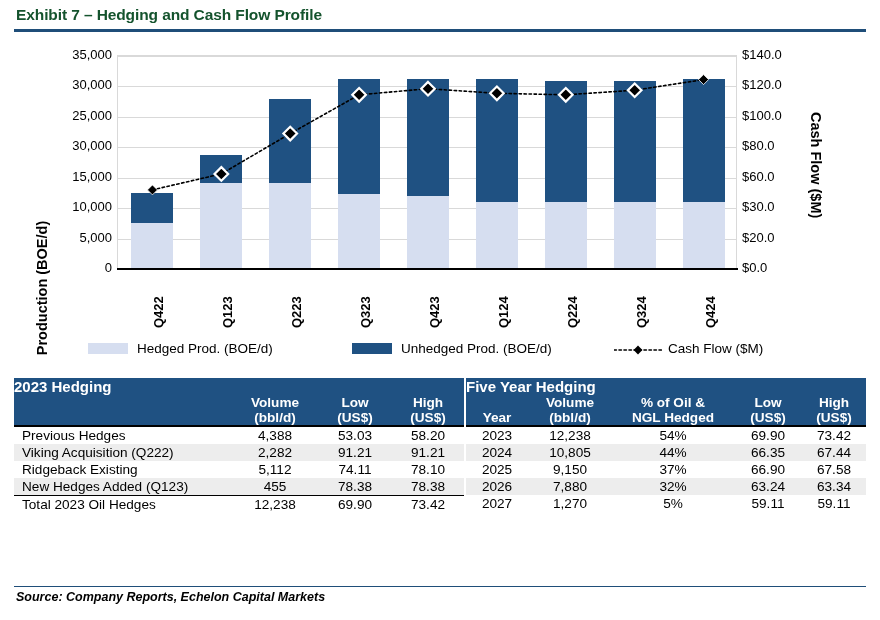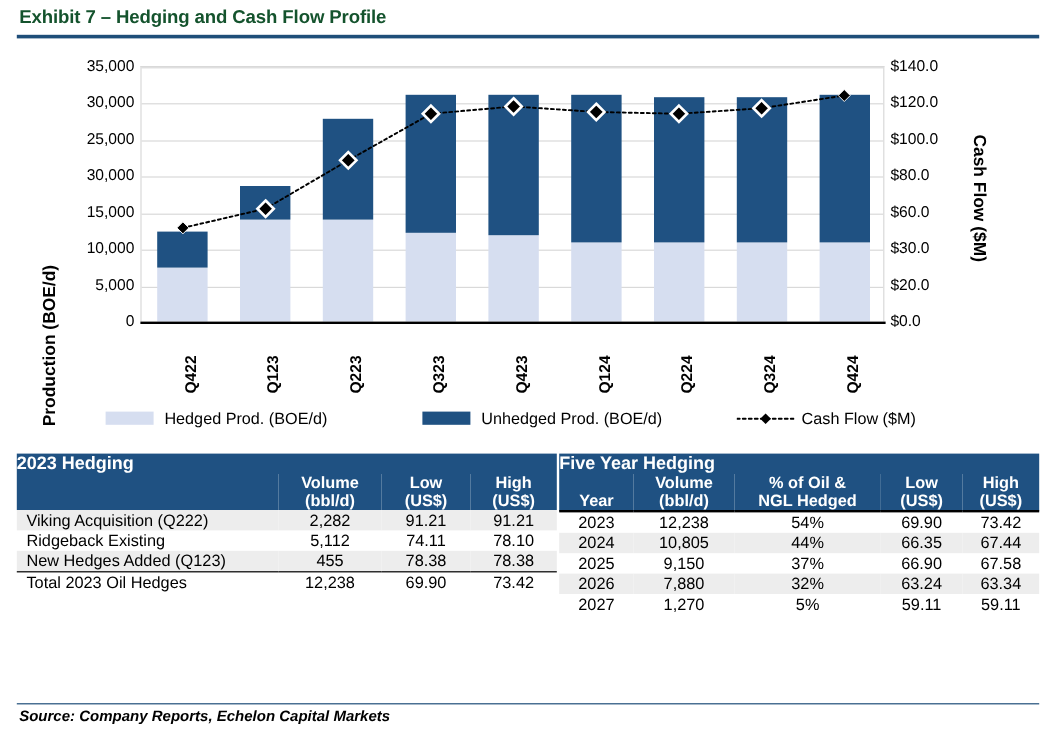--- a/index.html
+++ b/index.html
@@ -231,20 +231,26 @@
         <td class="thd">High</td>
       </tr>
       <tr class="hdrband">
         <td class="thd thd-l"></td>
         <td class="thd">(bbl/d)</td>
         <td class="thd">(US$)</td>
         <td class="thd">(US$)</td>
       </tr>
     </thead>
     <tbody id="tbl-left-body">
+        <tr class="toprule">
+          <td class="rowname">Previous Hedges</td>
+          <td class="num">4,388</td>
+          <td class="num">53.03</td>
+          <td class="num">58.20</td>
+        </tr>
         <tr class=" alt">
           <td class="rowname">Viking Acquisition (Q222)</td>
           <td class="num">2,282</td>
           <td class="num">91.21</td>
           <td class="num">91.21</td>
         </tr>
         <tr>
           <td class="rowname">Ridgeback Existing</td>
           <td class="num">5,112</td>
           <td class="num">74.11</td>

